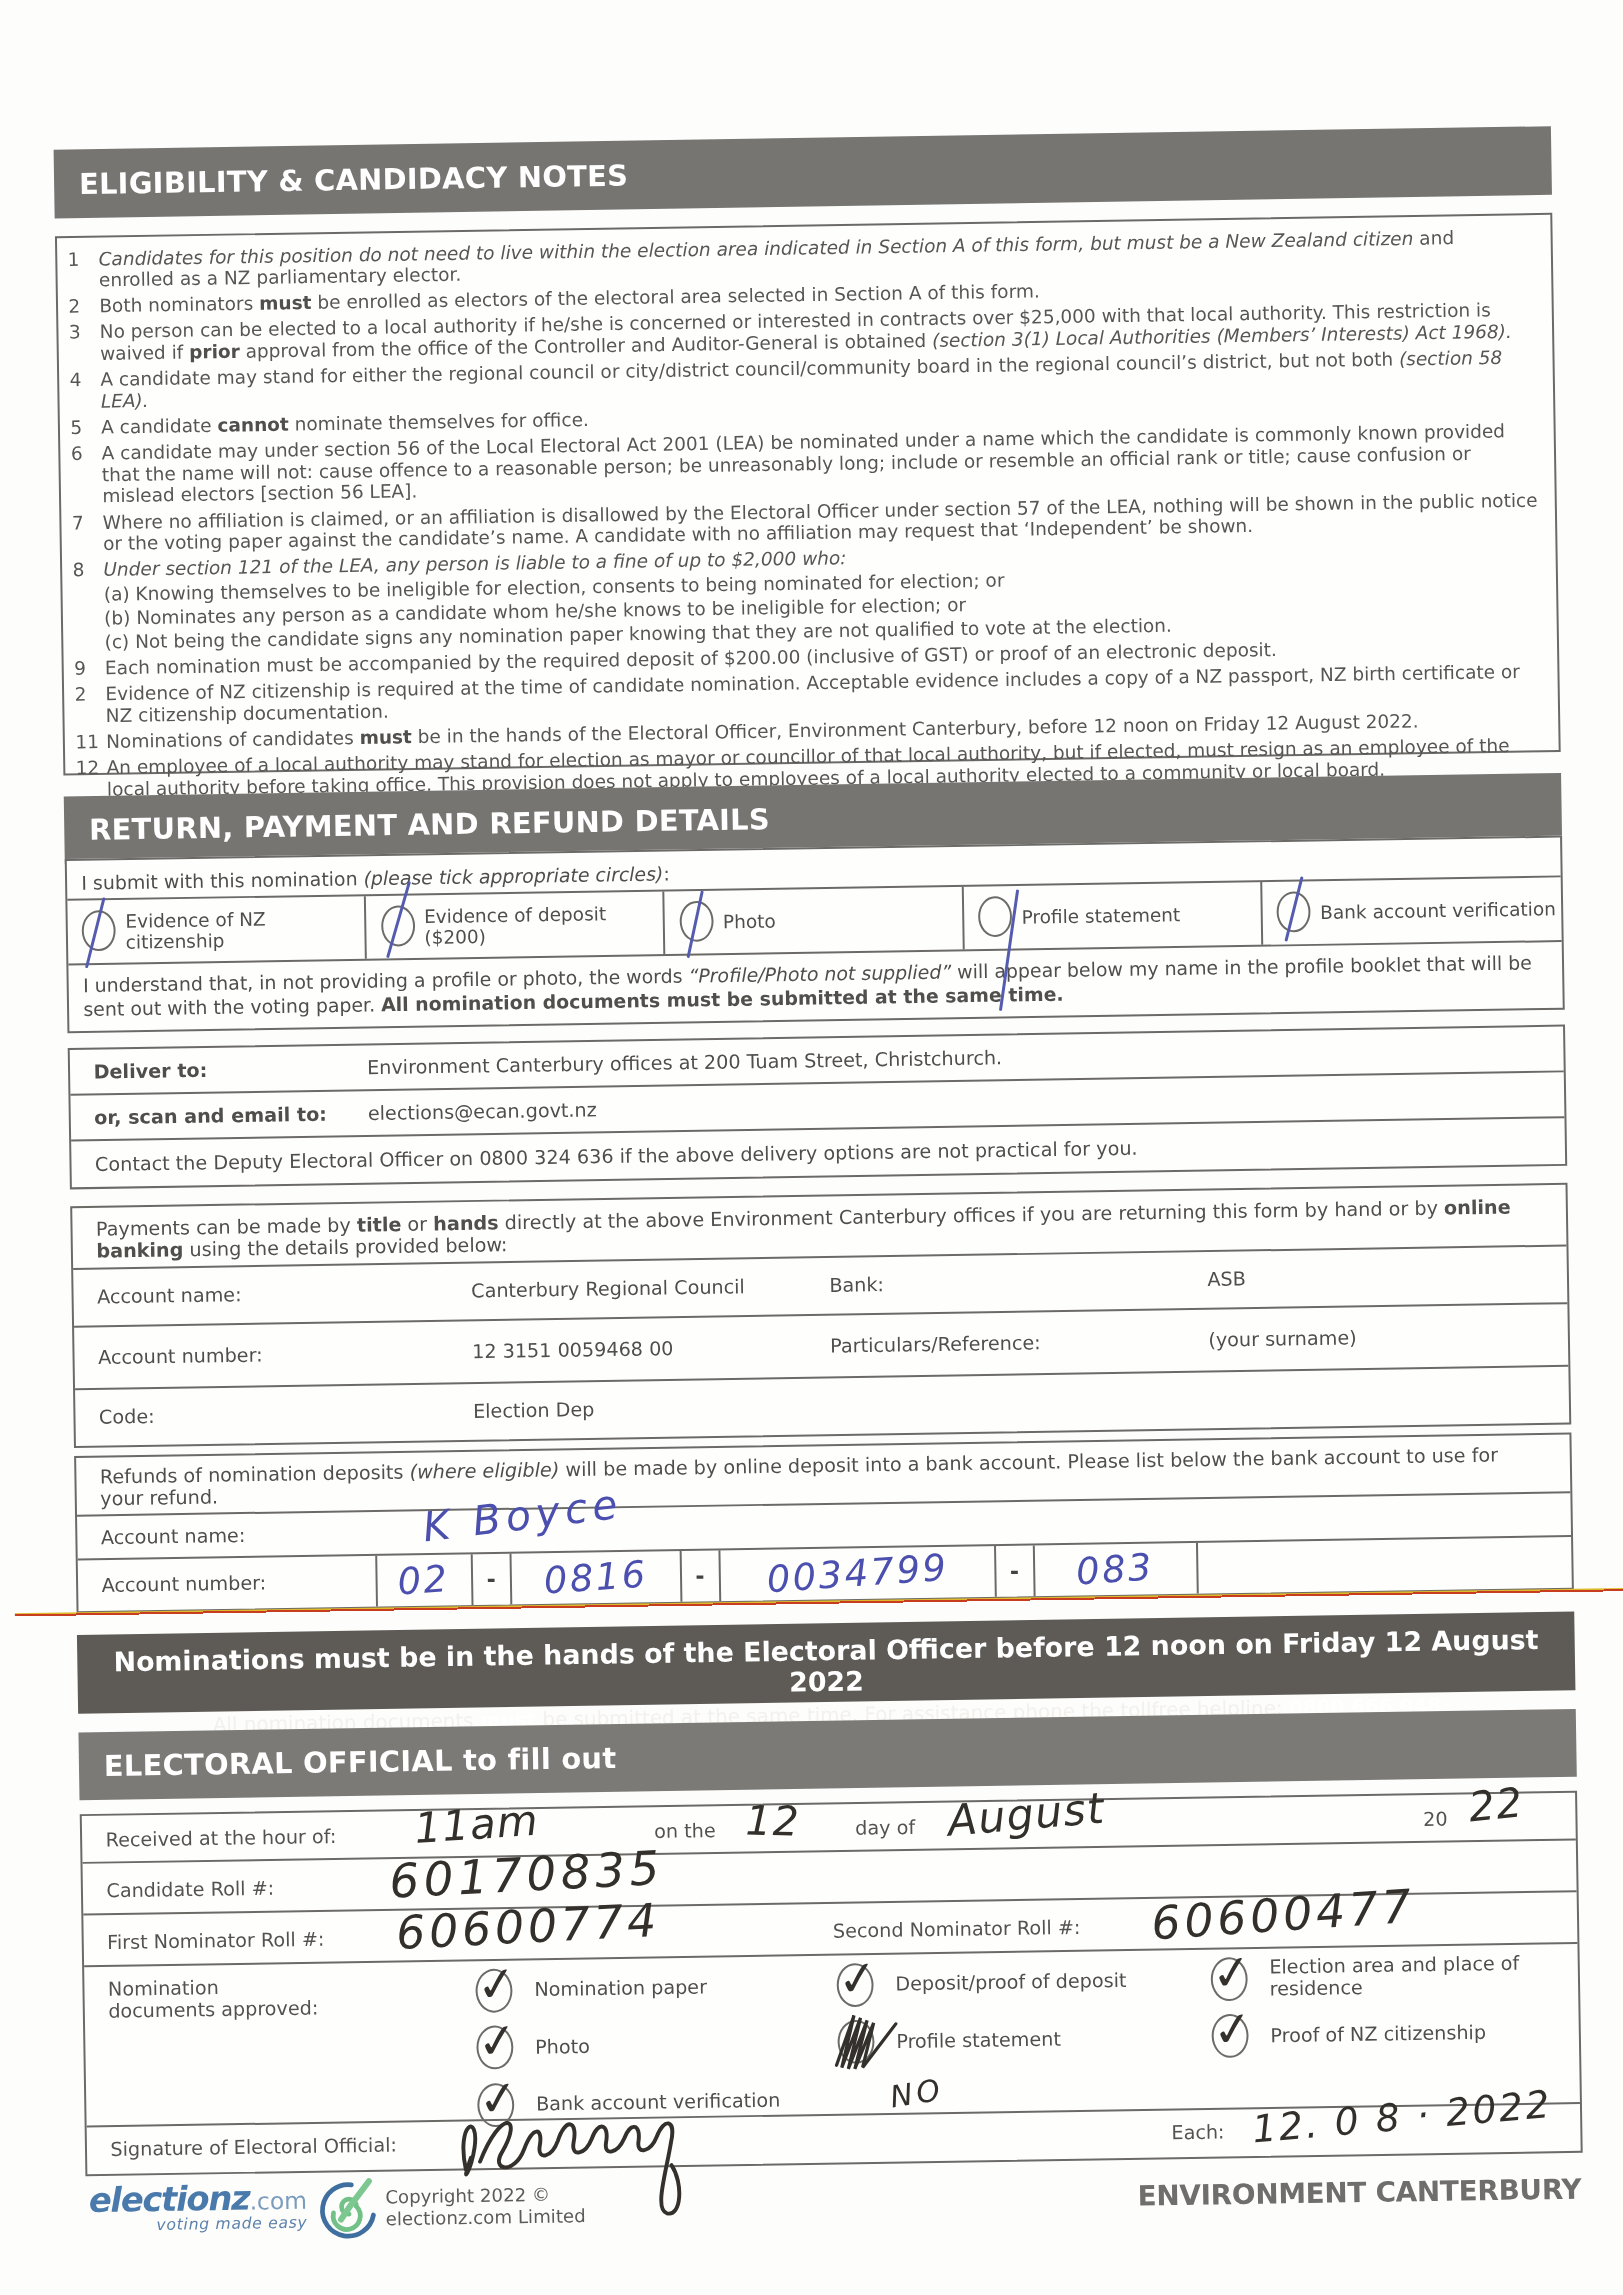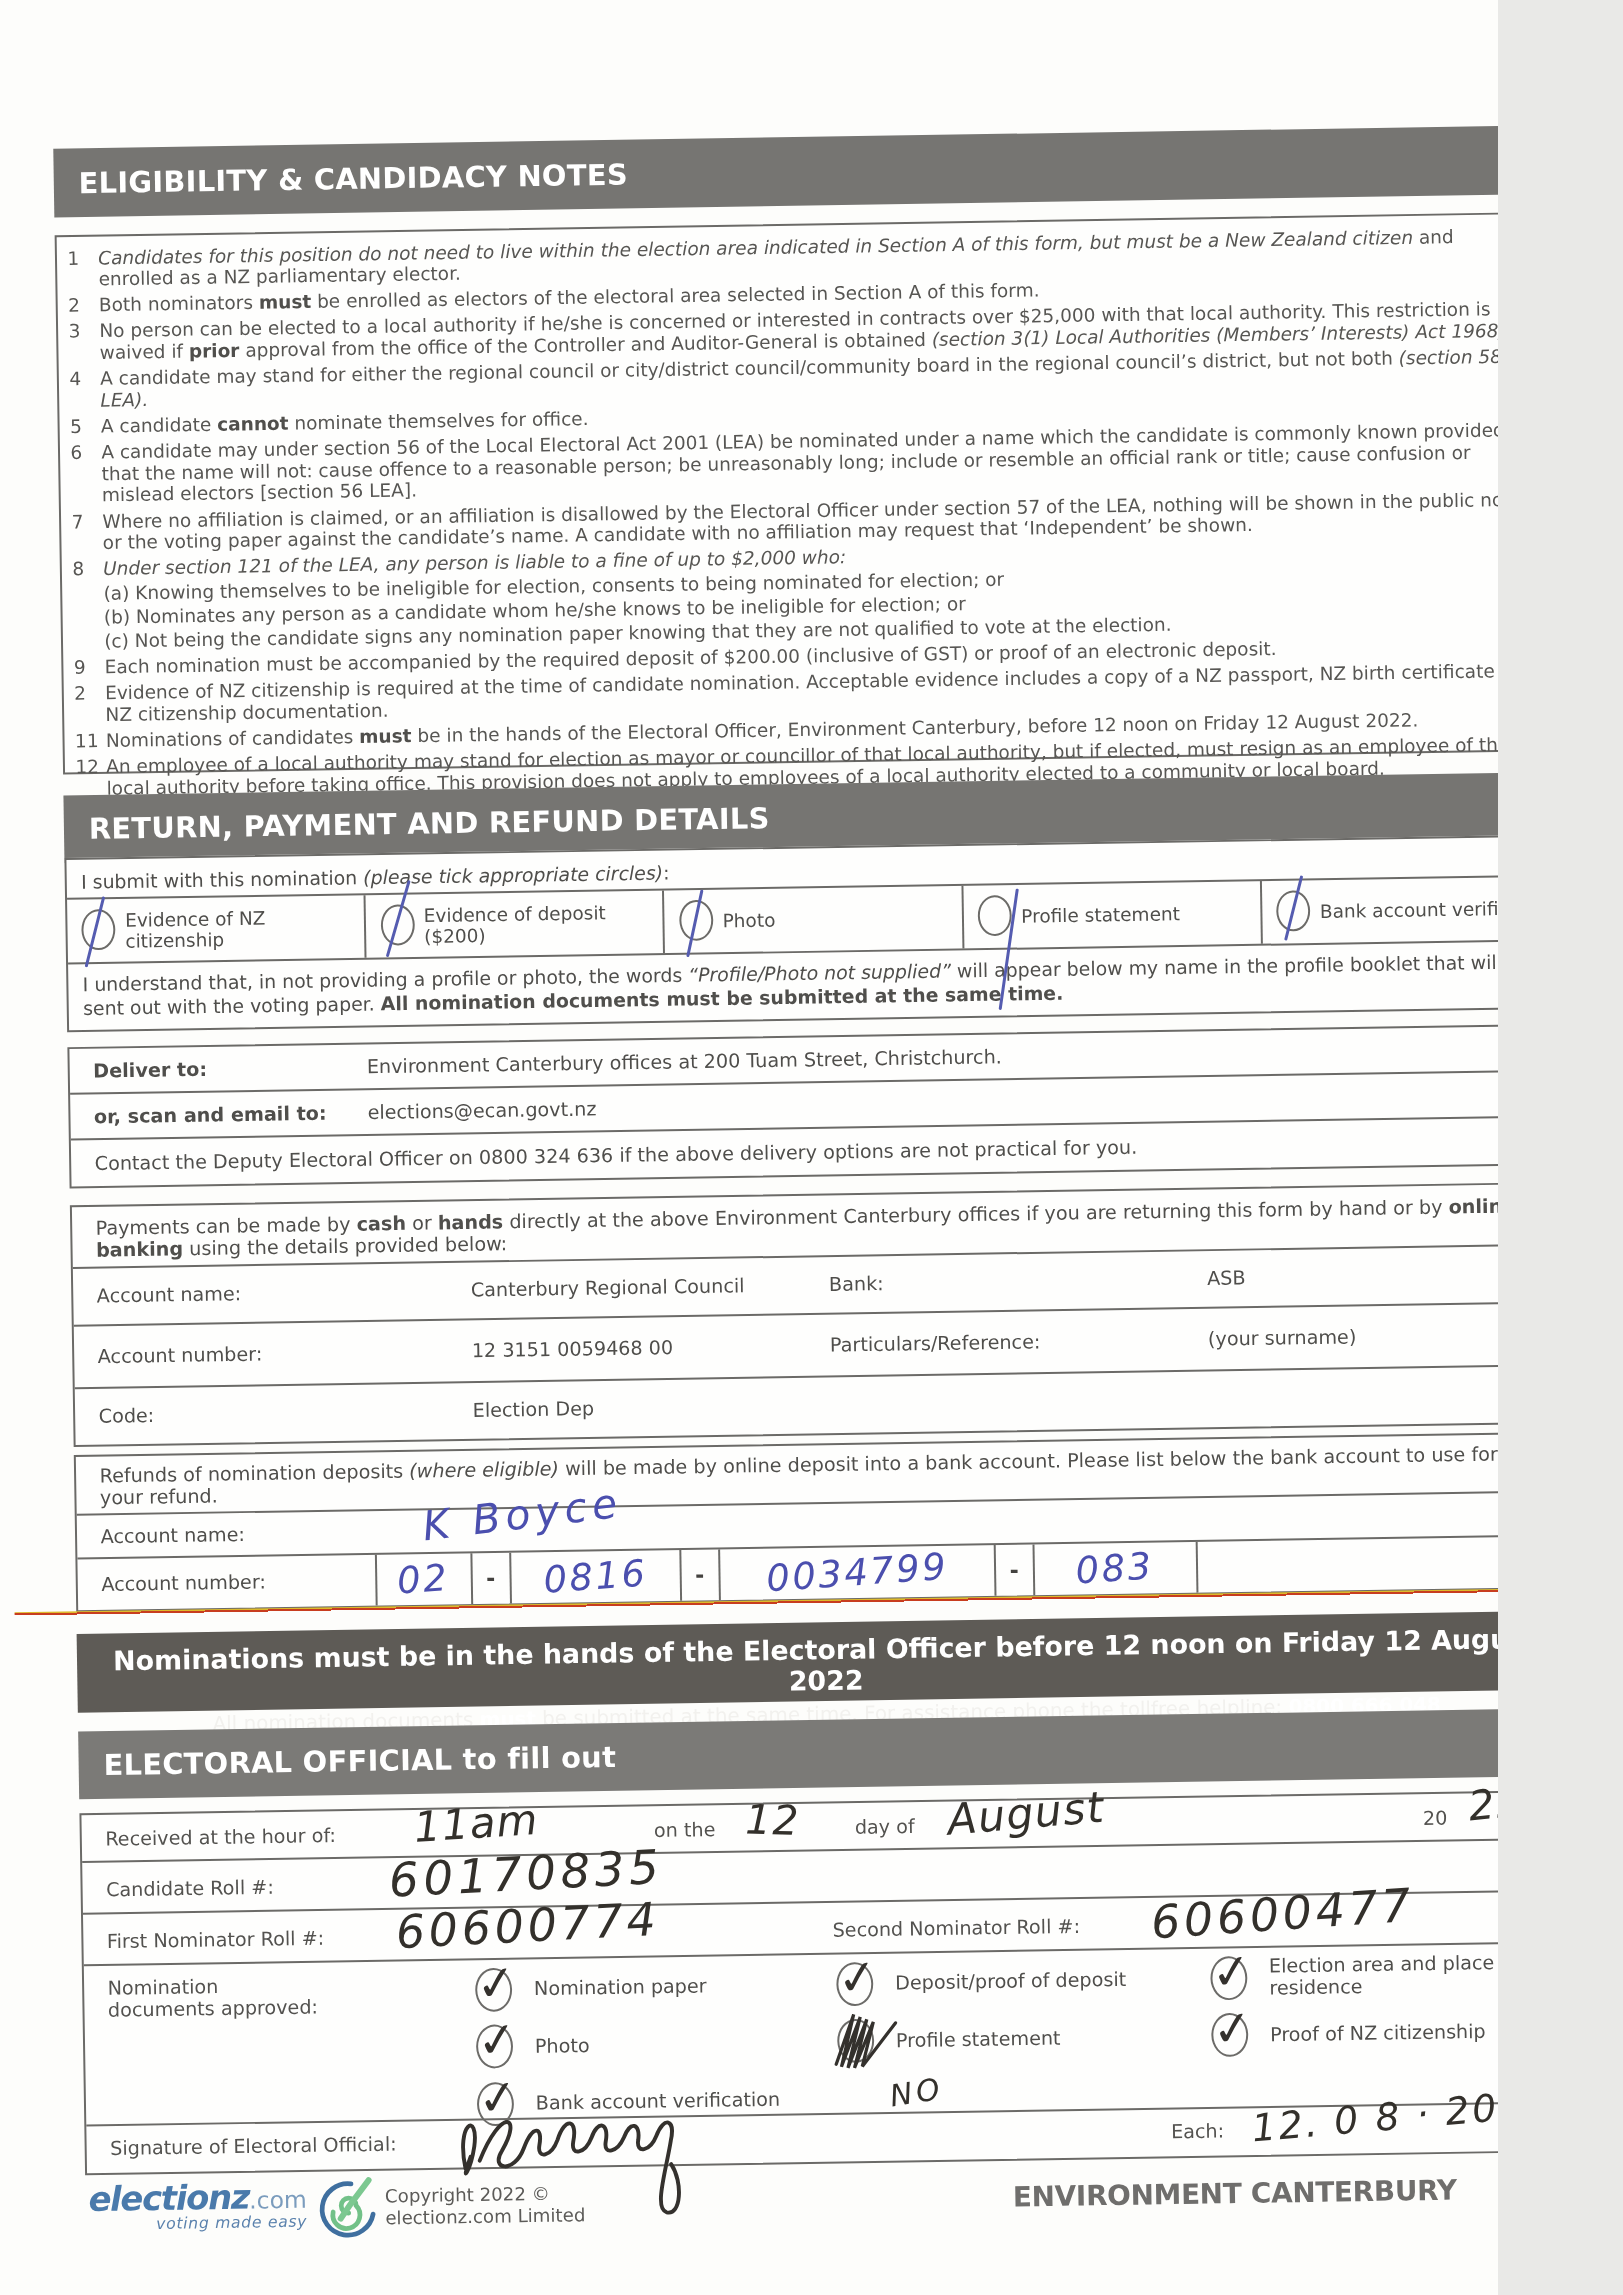--- a/index.html
+++ b/index.html
@@ -1,16 +1,16 @@
 <!DOCTYPE html>
 <html style="font-size:10.5px"><head>
 <meta charset="utf-8">
 <style>
   html,body{margin:0;padding:0;background:#e9e9e7;}
-  .page{position:relative;width:1498px;height:2295px;background:#fdfdfb;overflow:hidden;
+  .page{position:relative;width:1623px;height:2295px;background:#fdfdfb;overflow:hidden;
         font-family:"DejaVu Sans","Liberation Sans",sans-serif;color:#4f4e4b;}
   .scan{position:absolute;inset:0;transform:rotate(-0.9deg) scale(0.995);transform-origin:50% 40%;}
   .sect{position:absolute;left:62px;width:1505px;box-sizing:border-box;}
   .bar{background:#767572;color:#fff;font-weight:bold;font-size:29px;letter-spacing:0.3px;
        display:flex;align-items:center;padding-left:25px;}
   .box{border:2px solid #6b6a67;background:#fefefd;}
   
   .notes-box{padding:10.5px 17px 5.2px 10.5px;font-size:18.6px;line-height:21.6px;color:#575653;}
   .note{display:flex;margin-bottom:4.6px;}
   .note-num{width:31px;flex:none;}
@@ -195,21 +195,21 @@
     <div class="drow">
       <span class="dlabel">or, scan and email to:</span>
       <span>elections@ecan.govt.nz</span>
     </div>
     <div class="drow">
       <span>Contact the Deputy Electoral Officer on 0800 324 636 if the above delivery options are not practical for you.</span>
     </div>
   </div>
 
   <div class="sect box" style="top:1196px;">
-    <div class="pay-intro" id="pay-intro"><span>Payments can be made by </span><b>cash</b><span> or </span><b>hands</b><span> directly at the above Environment Canterbury offices if you are returning this form by hand or by </span><b>online banking</b><span> using the details provided below:</span></div>
+    <div class="pay-intro" id="pay-intro"><span>Payments can be made by </span><b>title</b><span> or </span><b>hands</b><span> directly at the above Environment Canterbury offices if you are returning this form by hand or by </span><b>online banking</b><span> using the details provided below:</span></div>
     <div class="prow" style="height:58px;">
       <span class="pc1">Account name:</span>
       <span class="pc2">Canterbury Regional Council</span>
       <span class="pc3">Bank:</span>
       <span>ASB</span>
     </div>
     <div class="prow" style="height:63px;">
       <span class="pc1">Account number:</span>
       <span class="pc2">12 3151 0059468 00</span>
       <span class="pc3">Particulars/Reference:</span>

